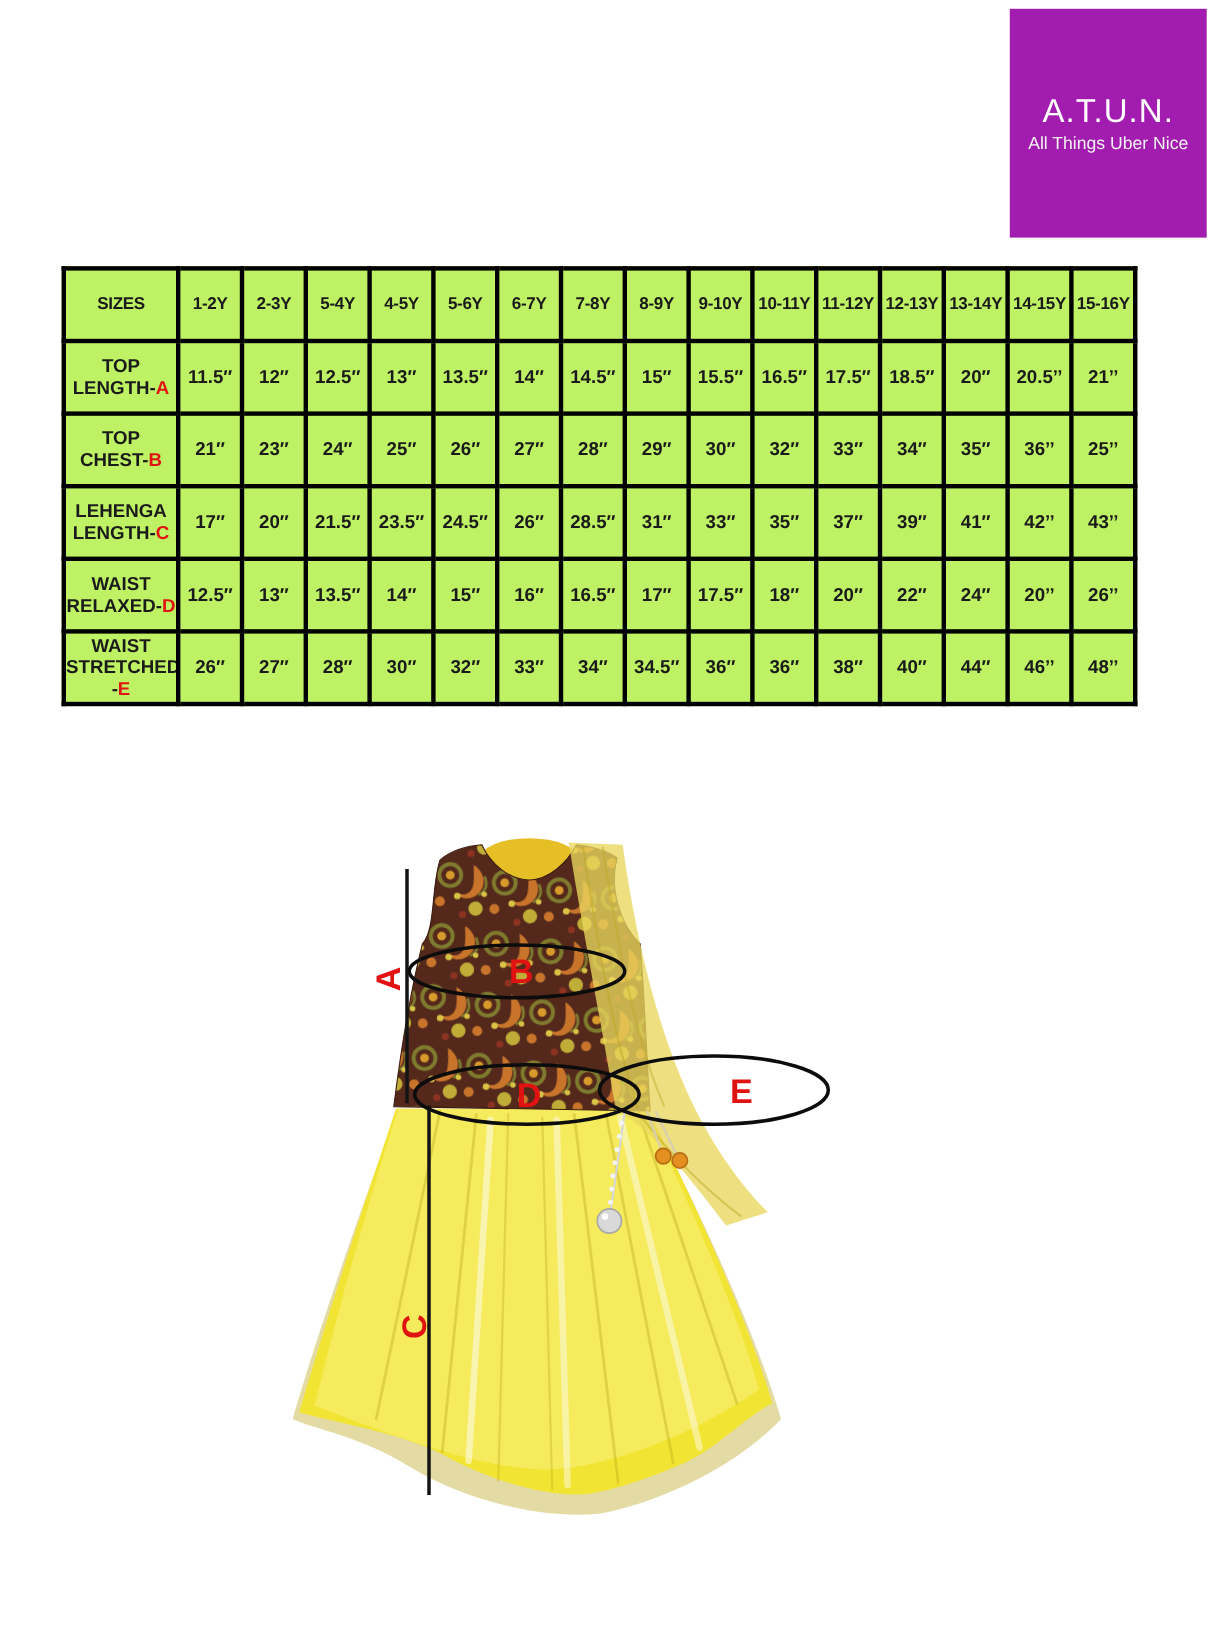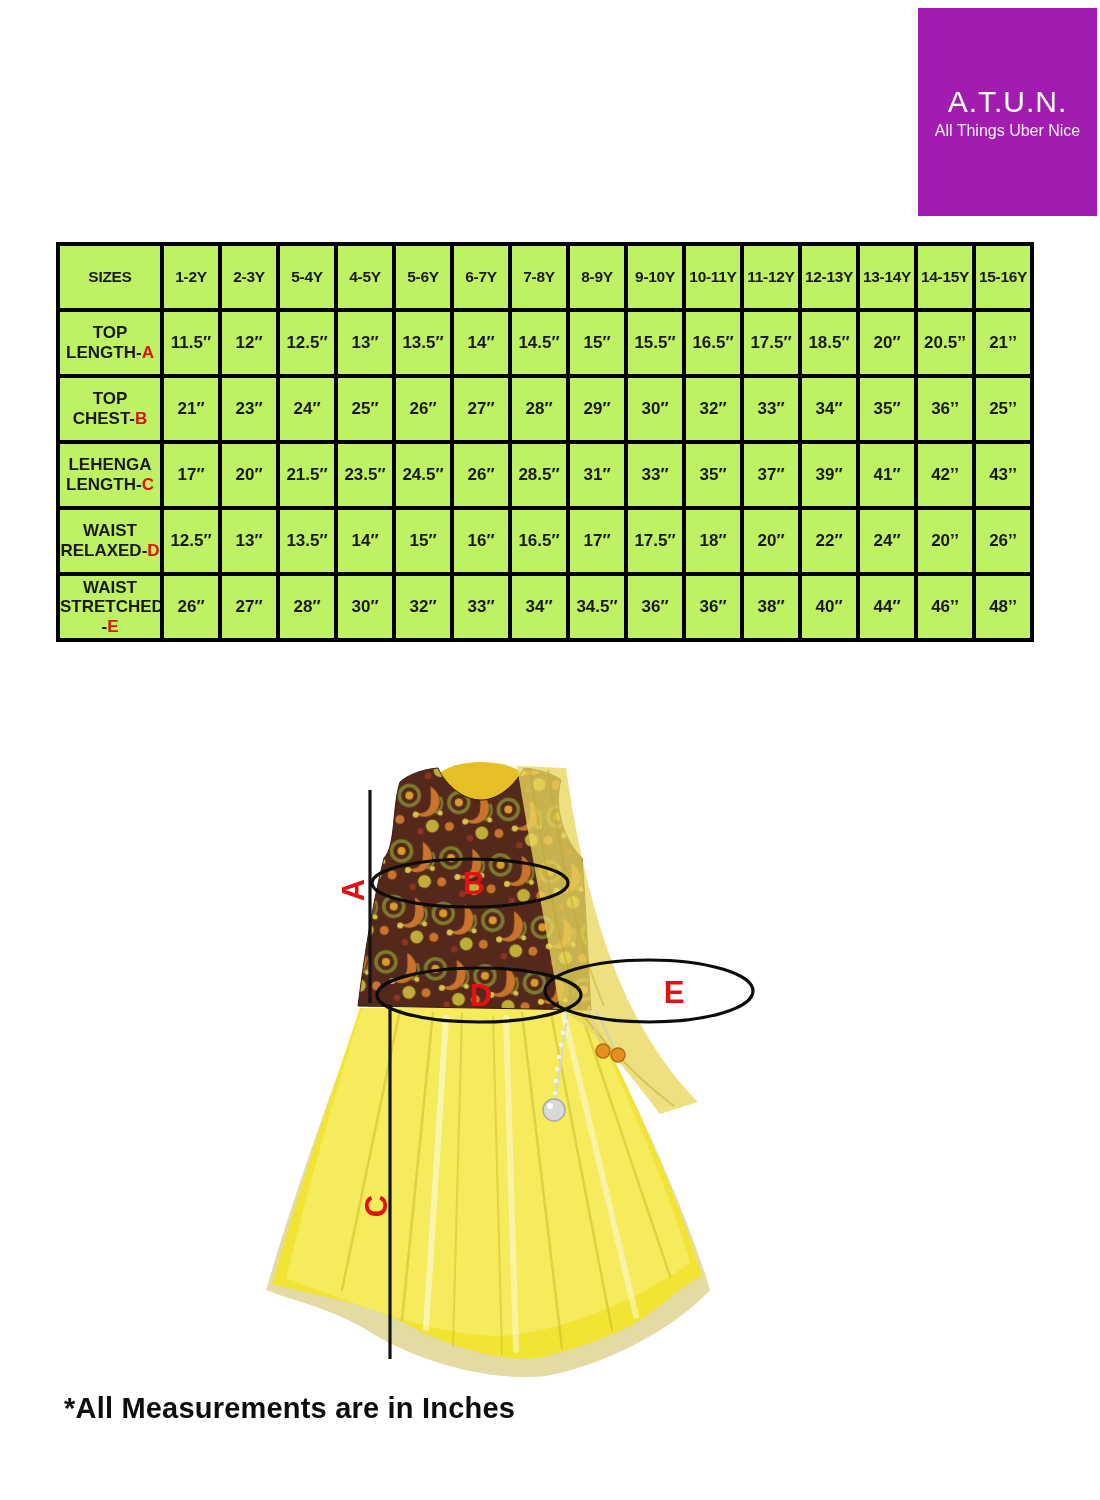--- a/index.html
+++ b/index.html
@@ -260,15 +260,14 @@
       <text x="231" y="248" fill="#e11212" text-anchor="middle">D</text>
 
       <ellipse cx="399" cy="233" rx="104" ry="31" fill="none" stroke="#0c0c0c" stroke-width="3.2"></ellipse>
       <text x="424" y="245" fill="#e11212" text-anchor="middle">E</text>
 
       <line x1="140" y1="247" x2="140" y2="601" stroke="#141414" stroke-width="3.2"></line>
       <text x="127" y="458" fill="#e11212" text-anchor="middle" transform="rotate(-90 127 448)">C</text>
     </g>
   </svg>
 
-  <div class="footer-note">*All Measurements are in Inches</div>
 
 </div>
 
 </body></html>

